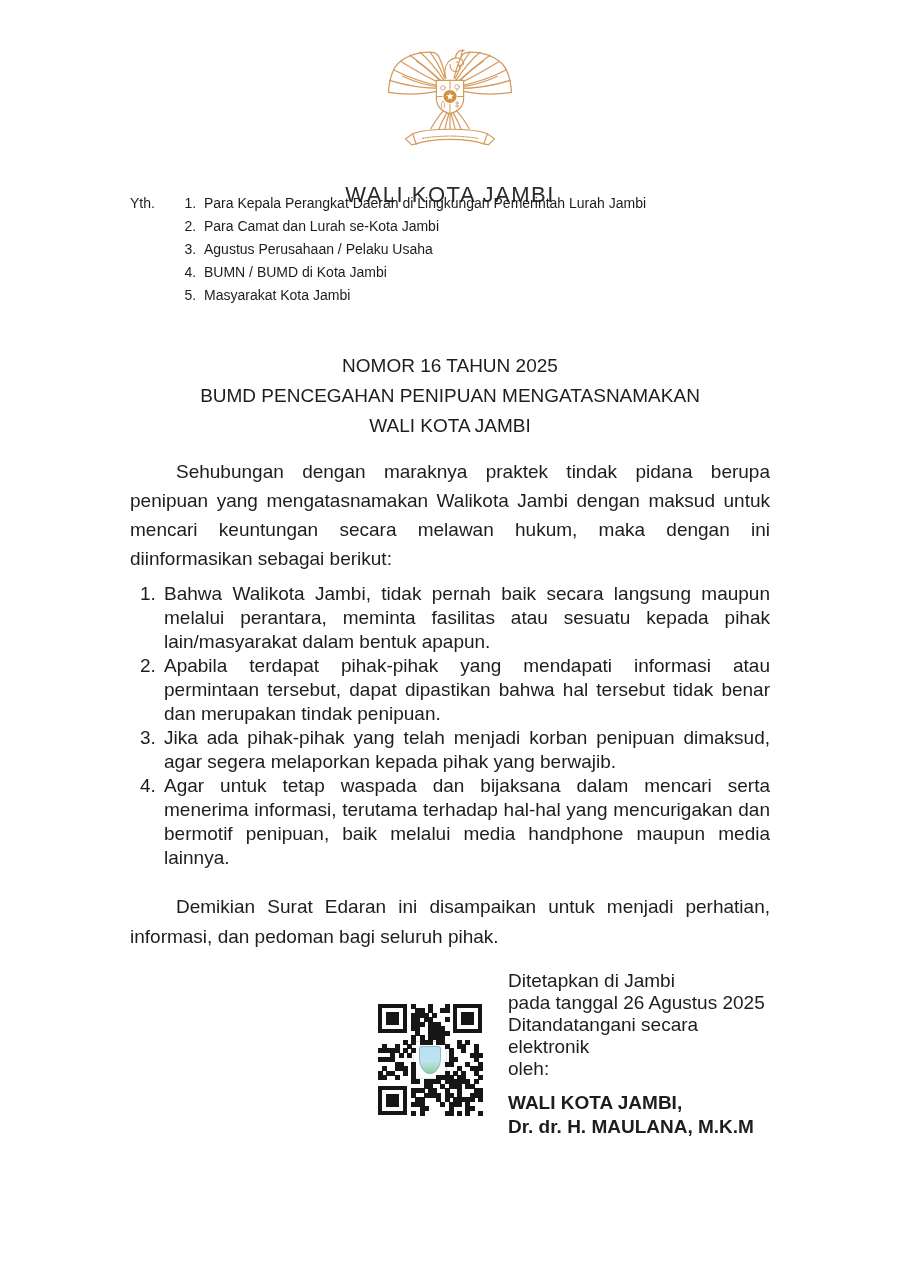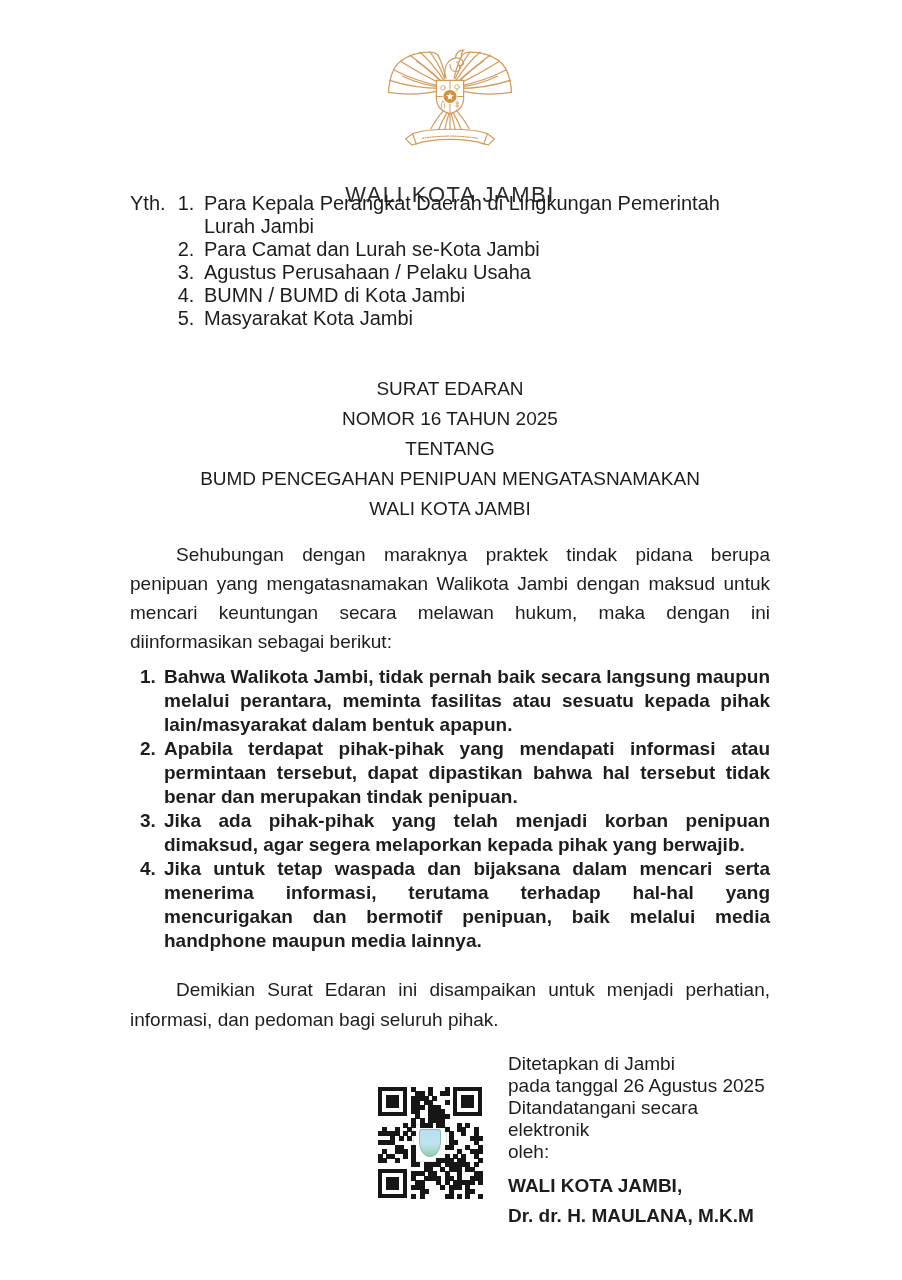--- a/index.html
+++ b/index.html
@@ -14,39 +14,39 @@
 
   
   .emblem-wrap { text-align:center; height:118px; }
   .emblem-wrap svg { width:132px; height:116px; }
   .letterhead-title {
     margin-top:20px; text-align:center;
     font-size:22px; font-weight:400; letter-spacing:1.5px; color:#2a2a2a;
   }
 
   
-  .addressees { margin-top:32px; display:flex; font-size:20px; line-height:23px; }
+  .addressees { margin-top:32px; display:flex; font-size:14px; line-height:23px; }
   .addressees .yth-label { width:42px; flex:none; }
   .addressees ol { list-style:decimal; padding-left:28px; }
   .addressees li { padding-left:4px; }
 
   
   .title-block { margin-top:44px; text-align:center; font-size:19px; line-height:30px; color:#1d1d1d; }
 
   
   p.body-par { margin-top:16px; font-size:19px; line-height:29px; text-align:justify; text-indent:46px; }
   ol.points { margin-top:9px; font-size:19px; line-height:24px; text-align:justify; padding-left:31px; }
-  ol.points li { padding-left:3px;font-weight:bold; }
+  ol.points li { padding-left:3px; }
   p.closing { margin-top:22px; font-size:19px; line-height:30px; text-align:justify; text-indent:46px; }
 
   
   .signature { position:relative; margin-top:16px; height:180px; }
   .sig-text { position:absolute; left:378px; top:2px; font-size:19px; line-height:22px; }
   .sig-title { margin-top:12px; font-weight:700; }
-  .sig-name { margin-top:8px; font-weight:700; }
+  .sig-name { margin-top:2px; font-weight:700; }
 
   .qr { position:absolute; left:248px; top:36px; width:104px; height:111px; background:#fff; }
   .qr i { position:absolute; background:#161616; display:block; }
   .finder { position:absolute; width:29px; height:29px; border:4px solid #161616; background:#fff; }
   .finder::after { content:""; position:absolute; left:4px; top:4px; width:13px; height:13px; background:#161616; }
   .finder.tl { left:0; top:0; } .finder.tr { right:0; top:0; } .finder.bl { left:0; bottom:0; }
   .qr-logo {
     position:absolute; left:50%; top:50%; transform:translate(-50%,-50%);
     width:32px; height:36px; background:#fdfdfd; border-radius:3px;
     display:flex; align-items:center; justify-content:center;
@@ -121,34 +121,32 @@
       <ol>
         <li>Para Kepala Perangkat Daerah di Lingkungan Pemerintah Lurah Jambi</li>
         <li>Para Camat dan Lurah se-Kota Jambi</li>
         <li>Agustus Perusahaan / Pelaku Usaha</li>
         <li>BUMN / BUMD di Kota Jambi</li>
         <li>Masyarakat Kota Jambi</li>
       </ol>
     </div>
 
     <div class="title-block">
-      <div>SURAT EDARAN</div>
       <div>NOMOR 16 TAHUN 2025</div>
-      <div>TENTANG</div>
       <div>BUMD PENCEGAHAN PENIPUAN MENGATASNAMAKAN</div>
       <div>WALI KOTA JAMBI</div>
     </div>
 
     <p class="body-par">Sehubungan dengan maraknya praktek tindak pidana berupa penipuan yang mengatasnamakan Walikota Jambi dengan maksud untuk mencari keuntungan secara melawan hukum, maka dengan ini diinformasikan sebagai berikut:</p>
 
     <ol class="points">
       <li>Bahwa Walikota Jambi, tidak pernah baik secara langsung maupun melalui perantara, meminta fasilitas atau sesuatu kepada pihak lain/masyarakat dalam bentuk apapun.</li>
       <li>Apabila terdapat pihak-pihak yang mendapati informasi atau permintaan tersebut, dapat dipastikan bahwa hal tersebut tidak benar dan merupakan tindak penipuan.</li>
       <li>Jika ada pihak-pihak yang telah menjadi korban penipuan dimaksud, agar segera melaporkan kepada pihak yang berwajib.</li>
-      <li>Jika untuk tetap waspada dan bijaksana dalam mencari serta menerima informasi, terutama terhadap hal-hal yang mencurigakan dan bermotif penipuan, baik melalui media handphone maupun media lainnya.</li>
+      <li>Agar untuk tetap waspada dan bijaksana dalam mencari serta menerima informasi, terutama terhadap hal-hal yang mencurigakan dan bermotif penipuan, baik melalui media handphone maupun media lainnya.</li>
     </ol>
 
     <p class="closing">Demikian Surat Edaran ini disampaikan untuk menjadi perhatian, informasi, dan pedoman bagi seluruh pihak.</p>
 
     <div class="signature">
       <div class="qr">
         <span class="finder tl"></span>
         <span class="finder tr"></span>
         <span class="finder bl"></span>
         <span class="qr-logo">

